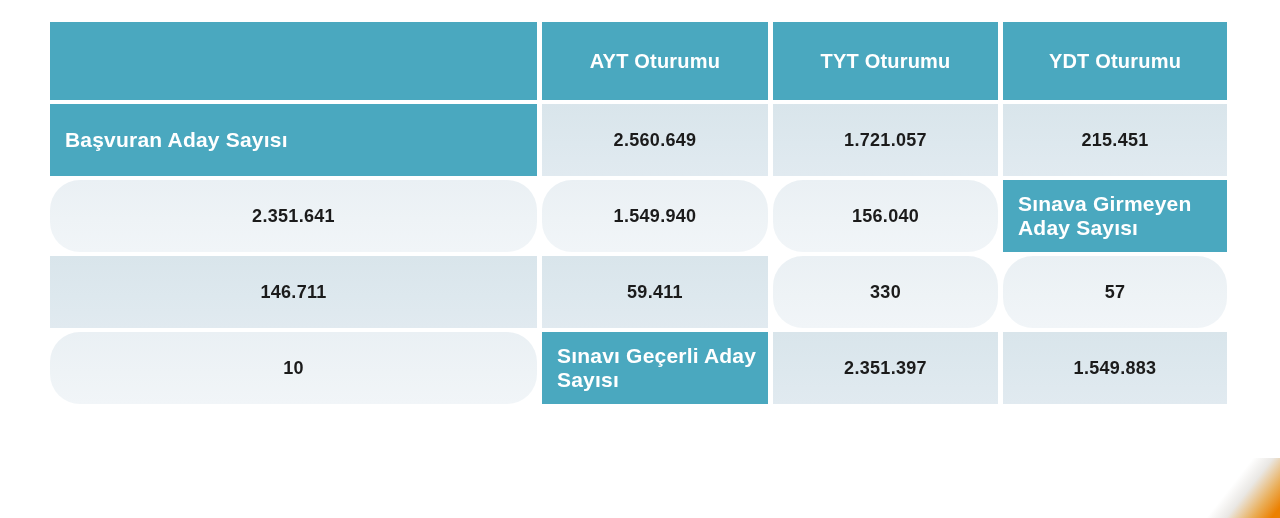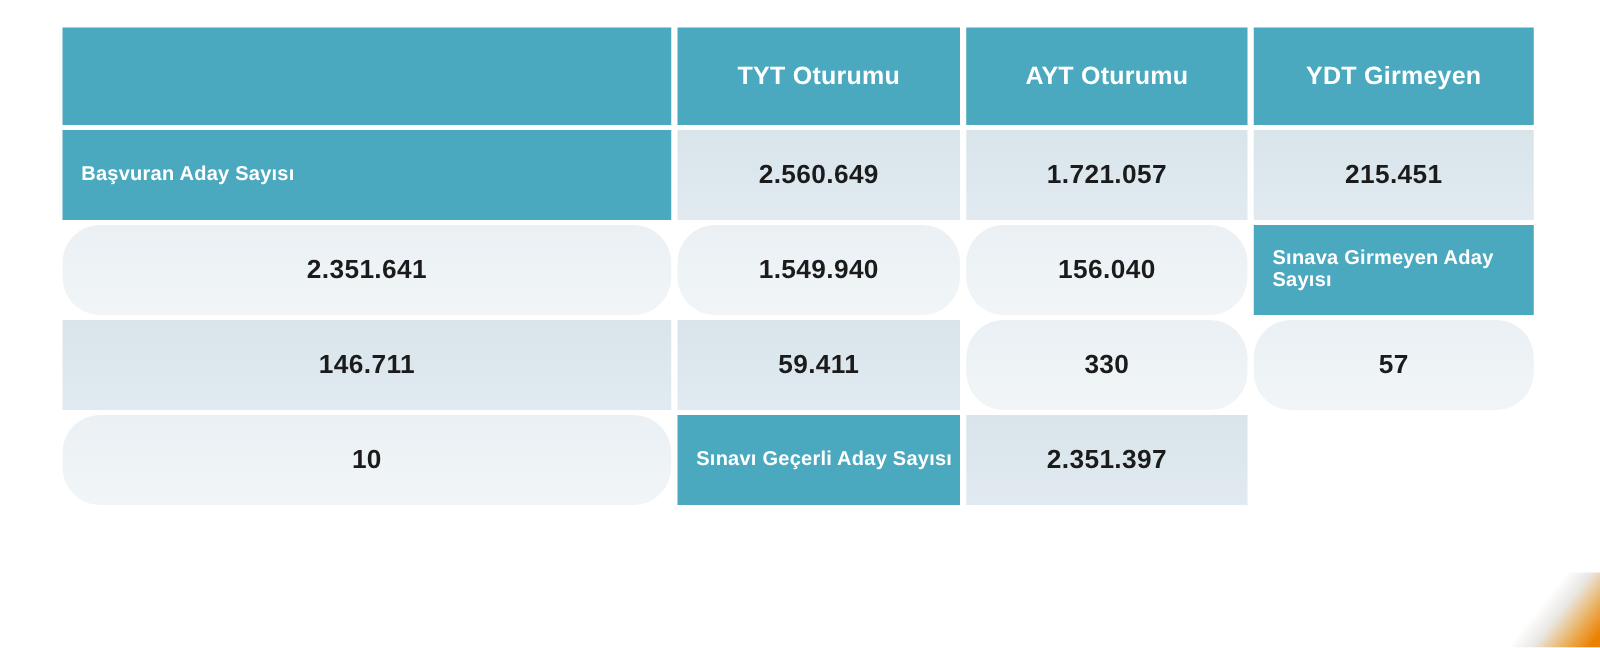--- a/index.html
+++ b/index.html
@@ -34,29 +34,29 @@
   }
   .head {
     color: var(--text-light, #ffffff);
     font-weight: 700;
     font-size: 20px;
     letter-spacing: 0.2px;
   }
   .label {
     color: var(--text-light, #ffffff);
     font-weight: 700;
-    font-size: 16px;
+    font-size: 21px;
     justify-content: flex-start;
     padding-left: 15px;
     letter-spacing: 0.2px;
   }
   .value {
     color: var(--text-dark, #1b1b1b);
     font-weight: 600;
-    font-size: 21px;
+    font-size: 18px;
     letter-spacing: 0.3px;
   }
   .row-dark {
     background: linear-gradient(to bottom, #d9e5eb, var(--row-dark, #dde8ee) 55%, #e1eaf0);
   }
   .row-light {
     background: linear-gradient(to bottom, #eaf0f4, var(--row-light, #eef3f6) 55%, #f1f5f8);
     border-radius: 30px;
   }
   .corner-accent {
@@ -72,41 +72,42 @@
   }
 </style>
 </head>
 <body>
 
 <div class="page">
 
   <div class="stats-table">
 
     <div class="cell teal"></div>
+    <div class="cell teal head">AYT Oturumu</div>
     <div class="cell teal head">TYT Oturumu</div>
-    <div class="cell teal head">AYT Oturumu</div>
-    <div class="cell teal head">YDT Girmeyen</div>
+    <div class="cell teal head">YDT Oturumu</div>
 
     <div class="cell teal label">Başvuran Aday Sayısı</div>
     <div class="cell value row-dark">2.560.649</div>
     <div class="cell value row-dark">1.721.057</div>
     <div class="cell value row-dark">215.451</div>
 
     <div class="cell value row-light">2.351.641</div>
     <div class="cell value row-light">1.549.940</div>
     <div class="cell value row-light">156.040</div>
 
     <div class="cell teal label">Sınava Girmeyen Aday Sayısı</div>
     <div class="cell value row-dark">146.711</div>
     <div class="cell value row-dark">59.411</div>
 
     <div class="cell value row-light">330</div>
     <div class="cell value row-light">57</div>
     <div class="cell value row-light">10</div>
 
     <div class="cell teal label">Sınavı Geçerli Aday Sayısı</div>
     <div class="cell value row-dark">2.351.397</div>
+    <div class="cell value row-dark">1.549.883</div>
 
   </div>
 
   <div class="corner-accent"></div>
 
 </div>
 
 </body></html>

